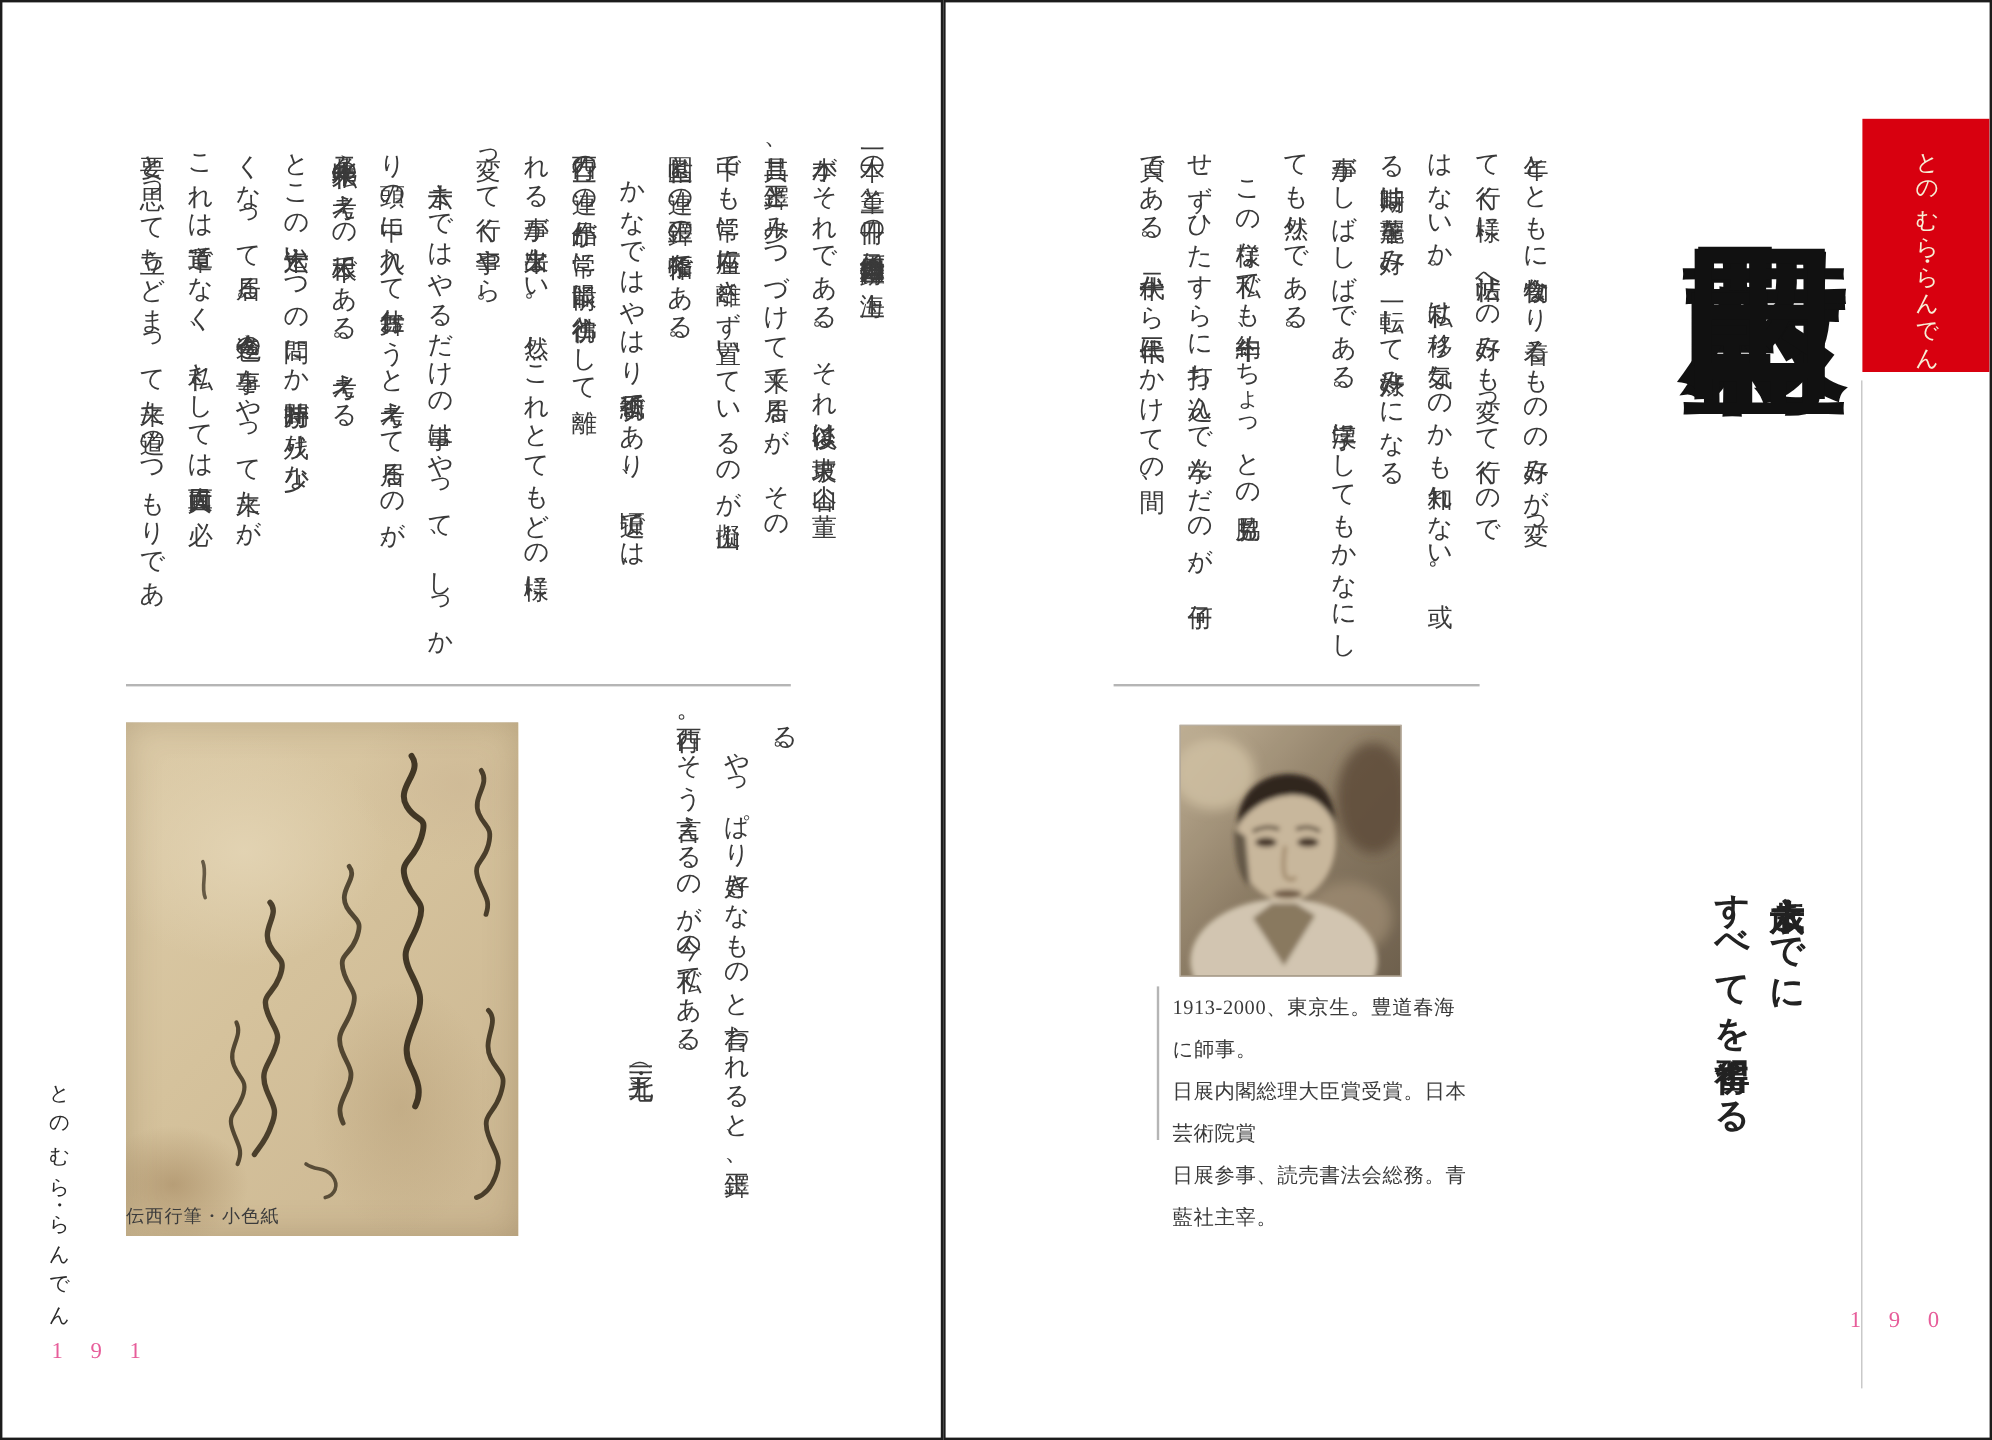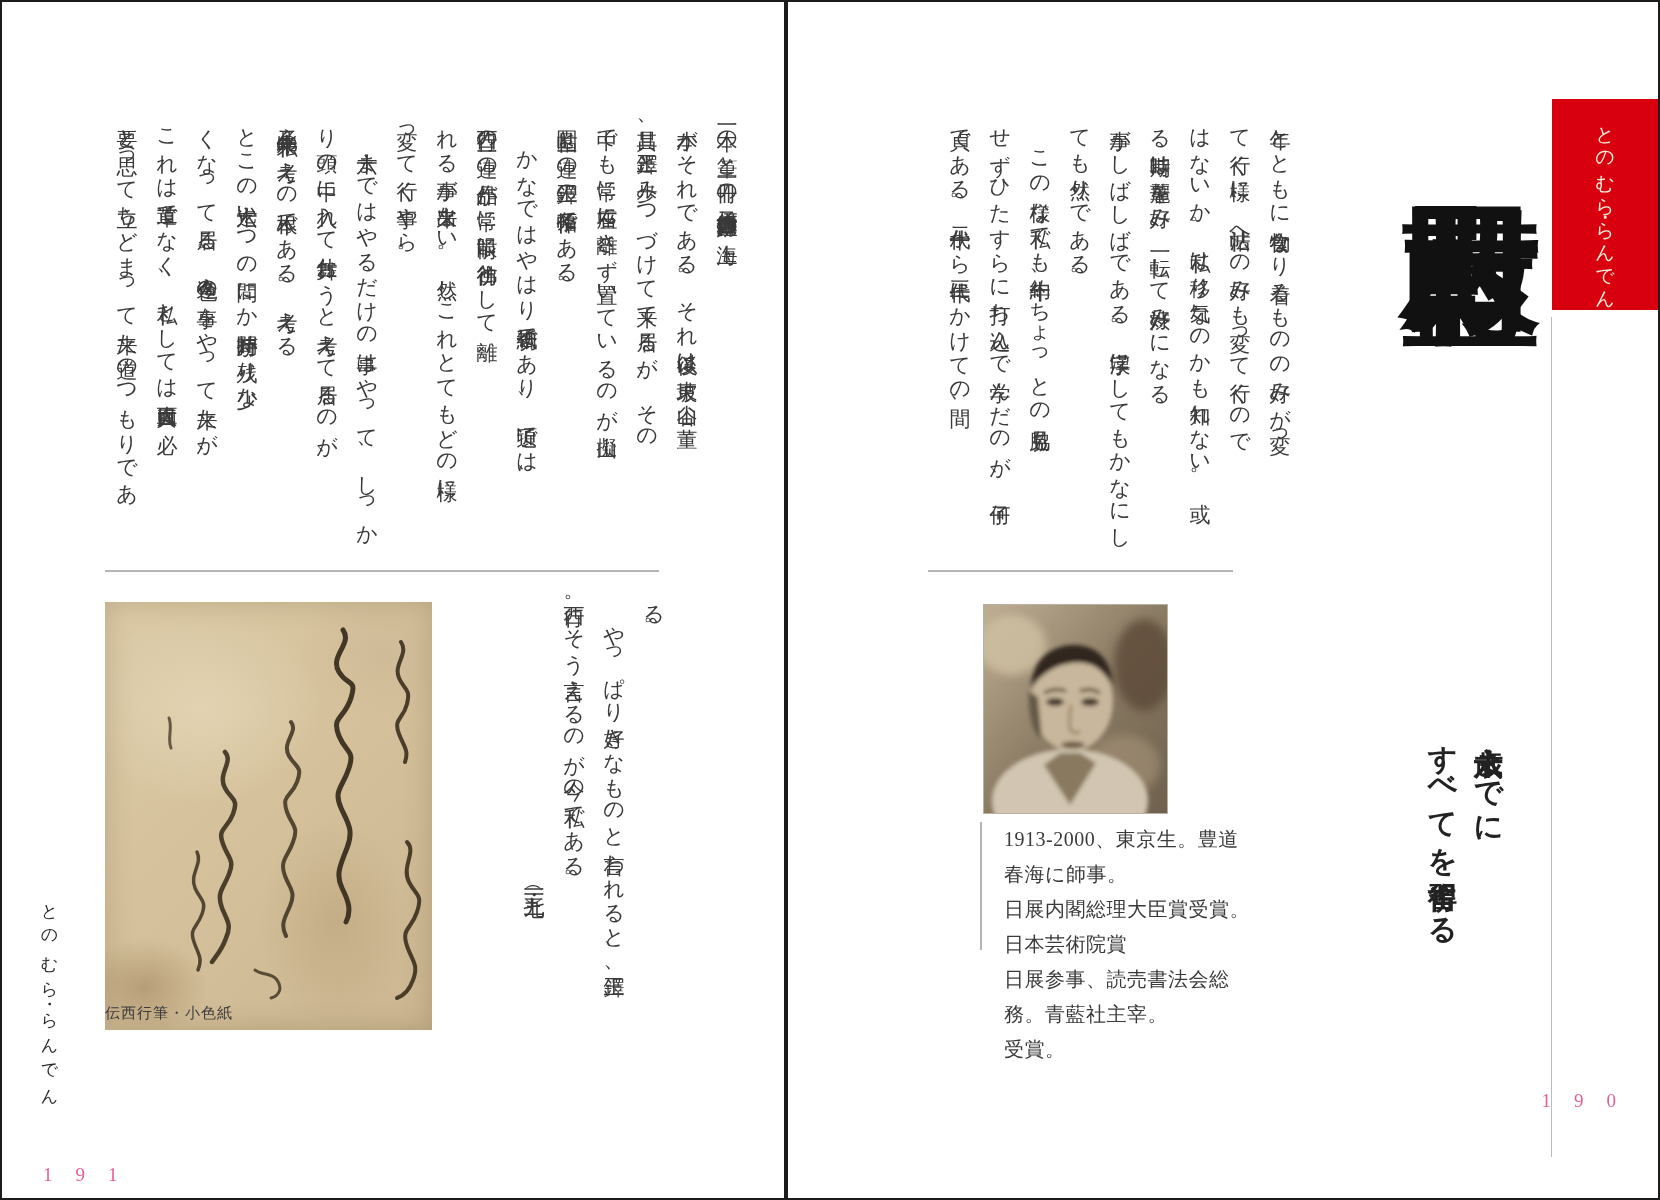--- a/index.html
+++ b/index.html
@@ -52,21 +52,21 @@
   }
 
   .margin-label{
     position:absolute;left:36px;top:891px;font-size:17px;letter-spacing:6px;color:#2b2b2b;
   }
 
   .page-num{
     position:absolute;font-size:19px;letter-spacing:23px;color:#e75d9a;
     font-family:"Liberation Serif","DejaVu Serif",serif;
   }
-  .num-left{left:41px;top:1162px;}
+  .num-left{left:41px;top:1114px;}
   .num-right{right:19px;top:1088px;}
 
   
   .red-tab{
     position:absolute;right:0;top:97px;width:106px;height:211px;background:#d8000f;
     display:flex;justify-content:center;
   }
   .tab-label{
     margin-top:15px;font-size:19px;letter-spacing:1.5px;color:#f6eed6;
   }
@@ -77,23 +77,23 @@
   .vrule{position:absolute;right:106px;top:315px;width:1px;height:840px;background:#bcbcbc;}
   .subtitle-cols{top:722px;right:146px;width:92px;height:300px;}
   .subtitle-cols .vcol{width:46px;line-height:46px;font-size:29px;letter-spacing:1px;font-weight:bold;color:#222;height:100%;}
 
   
   .portrait{
     position:absolute;left:195px;top:602px;width:185px;height:210px;
     border:1px solid #b9b0a2;box-sizing:border-box;overflow:hidden;background:#9a8b75;
   }
   .bio{
-    position:absolute;left:192px;top:820px;width:252px;height:128px;
-    border-left:2px solid #b5b5b5;padding-left:22px;
-    font-size:20px;line-height:35px;letter-spacing:.5px;color:#3a3a3a;
+    position:absolute;left:176px;top:820px;width:252px;height:128px;
+    border-left:2px solid #b5b5b5;padding-left:11px;
+    font-size:17px;line-height:35px;letter-spacing:.5px;color:#3a3a3a;
   }
 </style>
 </head>
 <body>
 
 <div class="spread">
 
   <div class="page page-left">
 
     <div class="cols body-cols left-body">
@@ -210,18 +210,17 @@
           <ellipse cx="89" cy="140" rx="12" ry="3.5" fill="#6e5a46"></ellipse>
         </g>
         <rect width="183" height="208" fill="#7a5a32" opacity=".08"></rect>
       </svg>
     </div>
 
     <div class="bio">
       <div>1913-2000、東京生。豊道春海に師事。</div>
       <div>日展内閣総理大臣賞受賞。日本芸術院賞</div>
       <div>日展参事、読売書法会総務。青藍社主宰。</div>
-      <div>受賞。</div>
     </div>
 
     <div class="page-num num-right">190</div>
   </div>
 </div>
 
 </body></html>

